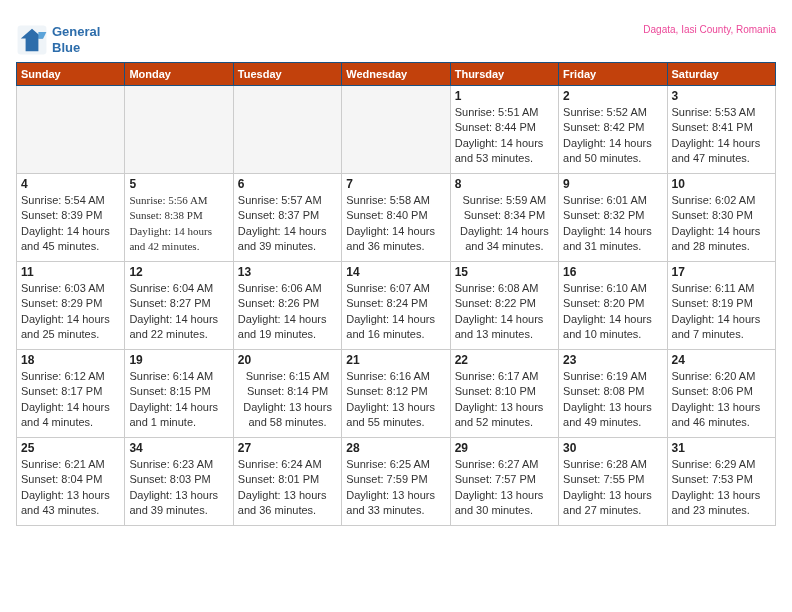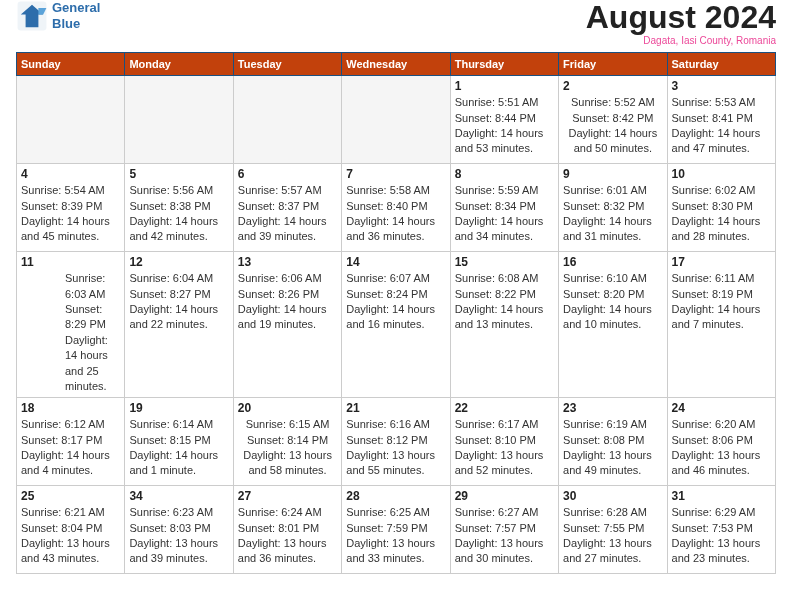--- a/index.html
+++ b/index.html
@@ -6,21 +6,21 @@
     body {
       width: 792px;
       height: 612px;
       font-family: Arial, sans-serif;
       background: #fff;
       overflow: hidden;
     }
     .page {
       width: 792px;
       height: 612px;
-      padding: 0 16px 8px 16px;
+      padding: 24px 16px 8px 16px;
       display: flex;
       flex-direction: column;
     }
     .header {
       display: flex;
       justify-content: space-between;
       align-items: flex-start;
       margin-bottom: 6px;
     }
     .logo {
@@ -100,21 +100,20 @@
         <rect x="2" y="2" width="36" height="36" rx="4" fill="#2d6dab" opacity="0.08"></rect>
         <polygon points="20,6 34,18 28,18 28,34 12,34 12,18 6,18" fill="#2d6dab"></polygon>
         <polygon points="28,10 38,10 34,18 28,18" fill="#5ba3d9"></polygon>
       </svg>
       <div class="logo-text">
         <div>General</div>
         <div>Blue</div>
       </div>
     </div>
     <div class="title-block">
-      <div class="main-title">August 2024</div>
       <div class="subtitle">Dagata, Iasi County, Romania</div>
     </div>
   </div>
 
   <table>
     <thead>
       <tr>
 
       <th>Sunday</th>
           <th>Monday</th>
@@ -133,21 +132,21 @@
           <td class="empty"></td>
           <td>
             <span class="day-number">1</span>
             <div class="day-info" style="white-space: pre-line;">Sunrise: 5:51 AM
 Sunset: 8:44 PM
 Daylight: 14 hours
 and 53 minutes.</div>
           </td>
           <td>
             <span class="day-number">2</span>
-            <div class="day-info" style="white-space: pre-line; text-align: center;">Sunrise: 5:52 AM
+            <div class="day-info" style="white-space: pre-line;">Sunrise: 5:52 AM
 Sunset: 8:42 PM
 Daylight: 14 hours
 and 50 minutes.</div>
           </td>
           <td>
             <span class="day-number">3</span>
             <div class="day-info" style="white-space: pre-line;">Sunrise: 5:53 AM
 Sunset: 8:41 PM
 Daylight: 14 hours
 and 47 minutes.</div>
@@ -156,42 +155,42 @@
         <tr>
           <td>
             <span class="day-number">4</span>
             <div class="day-info" style="white-space: pre-line;">Sunrise: 5:54 AM
 Sunset: 8:39 PM
 Daylight: 14 hours
 and 45 minutes.</div>
           </td>
           <td>
             <span class="day-number">5</span>
-            <div class="day-info" style="white-space: pre-line;">Sunrise: 5:56 AM
+            <div class="day-info" style="white-space: pre-line; font-family: Liberation Serif, serif;">Sunrise: 5:56 AM
 Sunset: 8:38 PM
 Daylight: 14 hours
 and 42 minutes.</div>
           </td>
           <td>
             <span class="day-number">6</span>
             <div class="day-info" style="white-space: pre-line;">Sunrise: 5:57 AM
 Sunset: 8:37 PM
 Daylight: 14 hours
 and 39 minutes.</div>
           </td>
           <td>
             <span class="day-number">7</span>
             <div class="day-info" style="white-space: pre-line;">Sunrise: 5:58 AM
 Sunset: 8:40 PM
 Daylight: 14 hours
 and 36 minutes.</div>
           </td>
           <td>
             <span class="day-number">8</span>
-            <div class="day-info" style="white-space: pre-line;">Sunrise: 5:59 AM
+            <div class="day-info" style="white-space: pre-line; text-align: center;">Sunrise: 5:59 AM
 Sunset: 8:34 PM
 Daylight: 14 hours
 and 34 minutes.</div>
           </td>
           <td>
             <span class="day-number">9</span>
             <div class="day-info" style="white-space: pre-line;">Sunrise: 6:01 AM
 Sunset: 8:32 PM
 Daylight: 14 hours
 and 31 minutes.</div>
@@ -200,21 +199,21 @@
             <span class="day-number">10</span>
             <div class="day-info" style="white-space: pre-line;">Sunrise: 6:02 AM
 Sunset: 8:30 PM
 Daylight: 14 hours
 and 28 minutes.</div>
           </td>
         </tr>
         <tr>
           <td>
             <span class="day-number">11</span>
-            <div class="day-info" style="white-space: pre-line; margin-left: 44px;">Sunrise: 6:03 AM
+            <div class="day-info" style="white-space: pre-line;">Sunrise: 6:03 AM
 Sunset: 8:29 PM
 Daylight: 14 hours
 and 25 minutes.</div>
           </td>
           <td>
             <span class="day-number">12</span>
             <div class="day-info" style="white-space: pre-line;">Sunrise: 6:04 AM
 Sunset: 8:27 PM
 Daylight: 14 hours
 and 22 minutes.</div>

